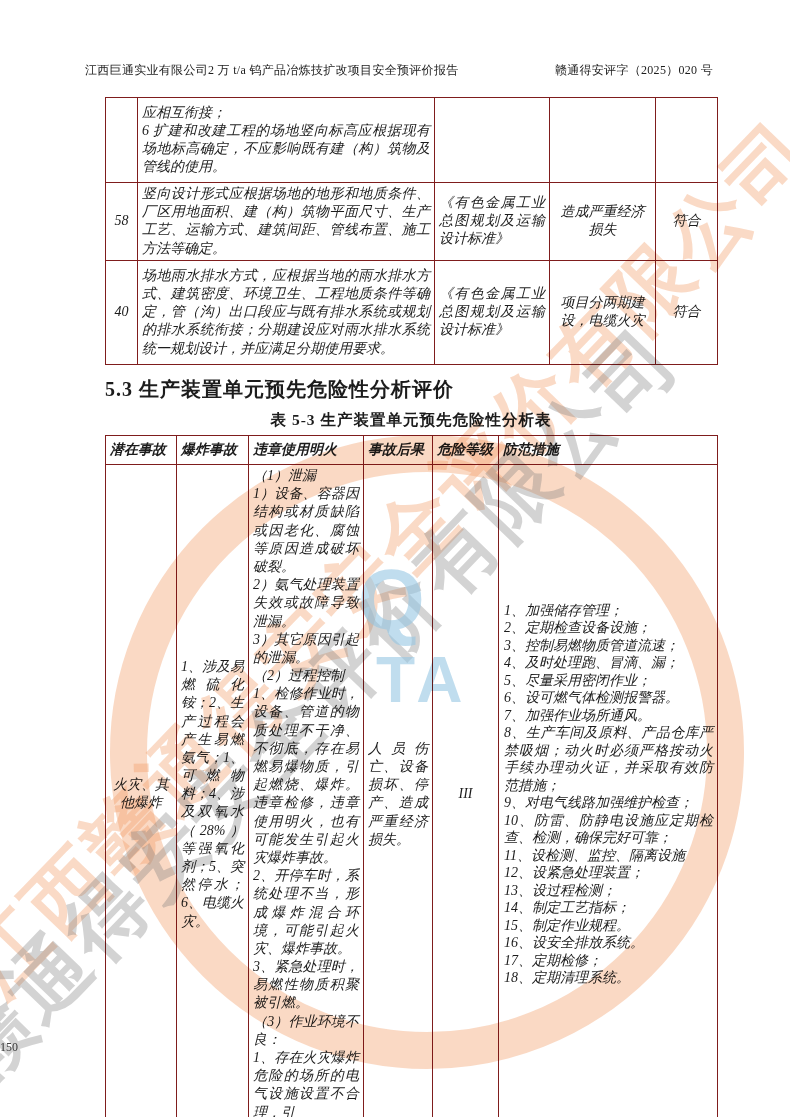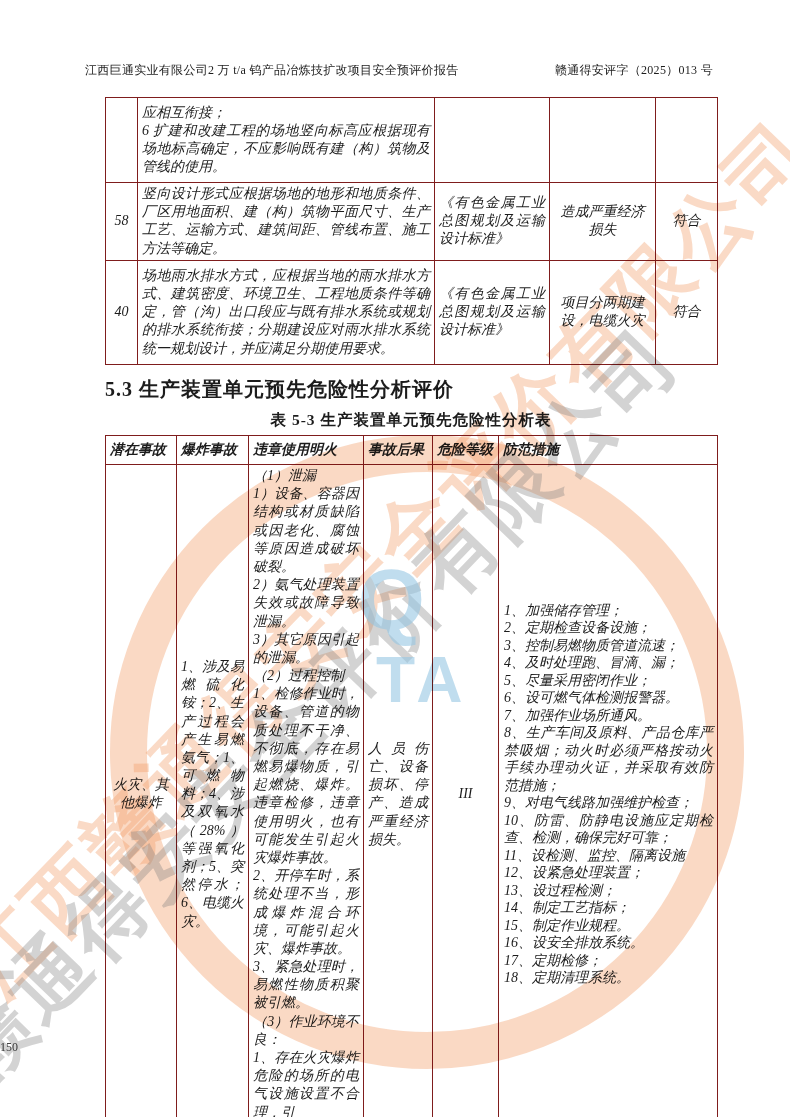--- a/index.html
+++ b/index.html
@@ -75,21 +75,21 @@
 </style>
 </head>
 <body>
 
 <div class="page">
 
   <div class="content">
 
     <div class="doc-header">
       <span>江西巨通实业有限公司2 万 t/a 钨产品冶炼技扩改项目安全预评价报告</span>
-      <span>赣通得安评字（2025）013 号</span>
+      <span>赣通得安评字（2025）020 号</span>
     </div>
 
     <table class="tbl top-table">
       <colgroup>
         <col style="width:32px">
           <col style="width:297px">
           <col style="width:115px">
         <col style="width:106px">
           <col style="width:62px">
       </colgroup>

